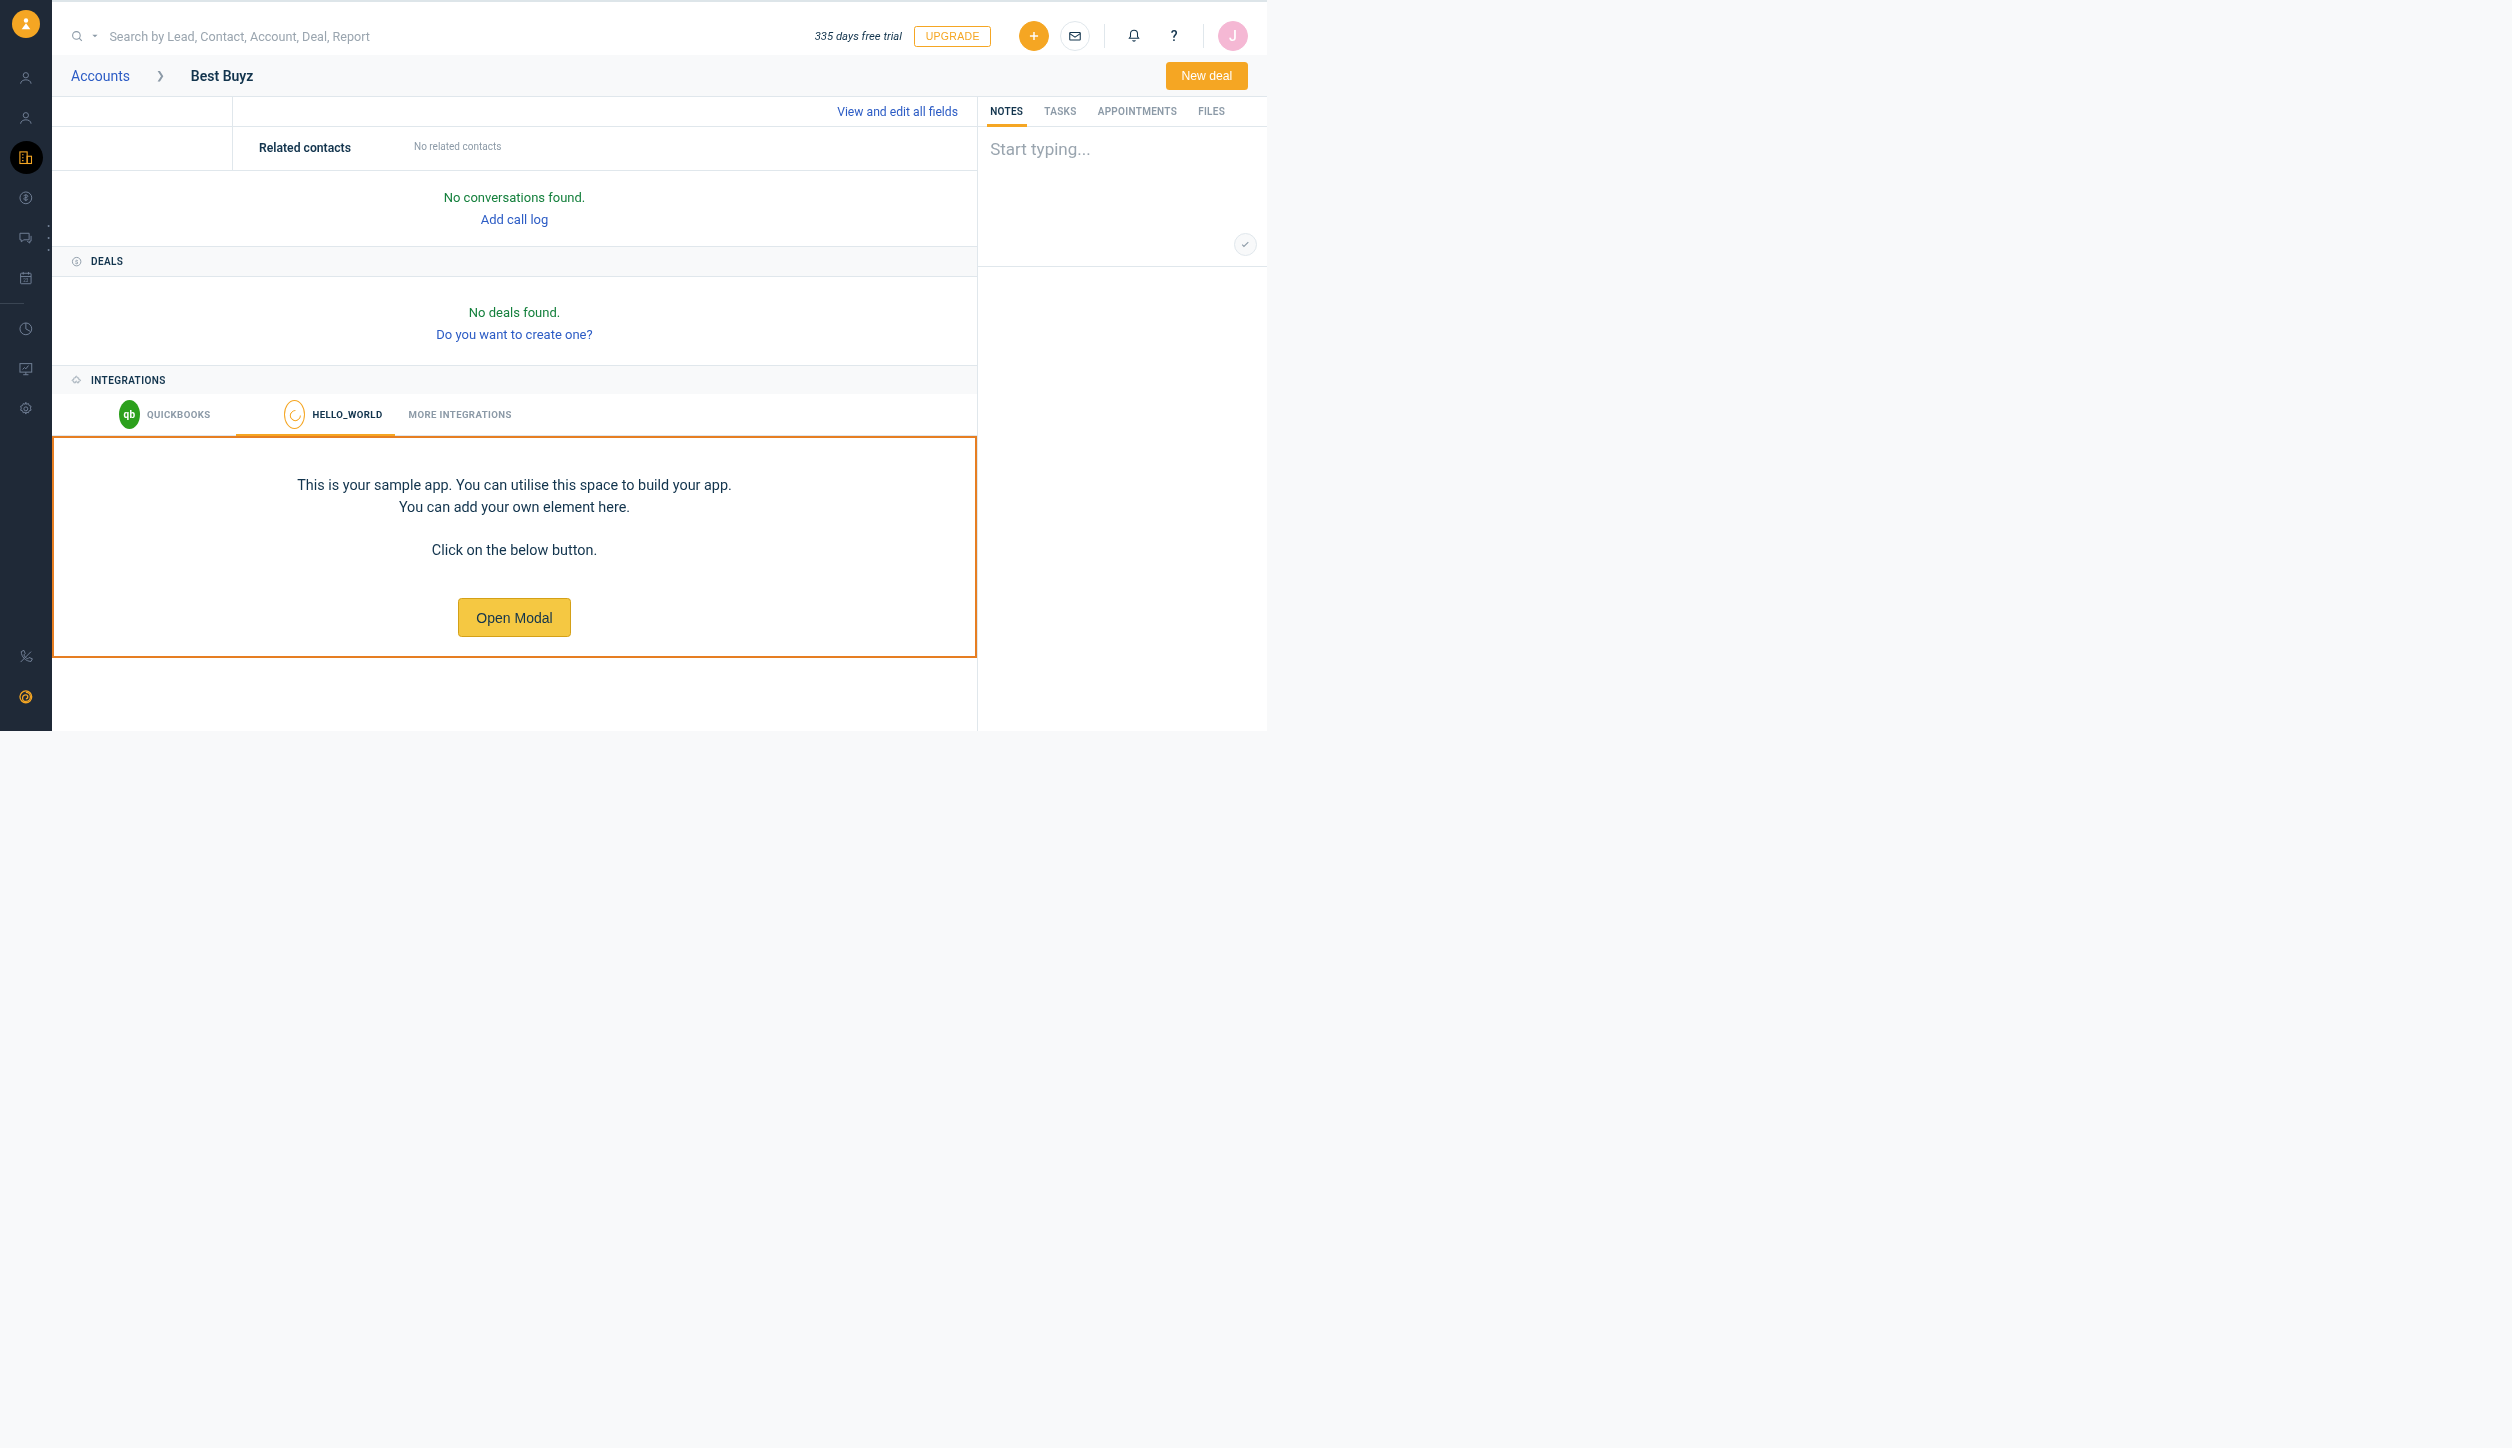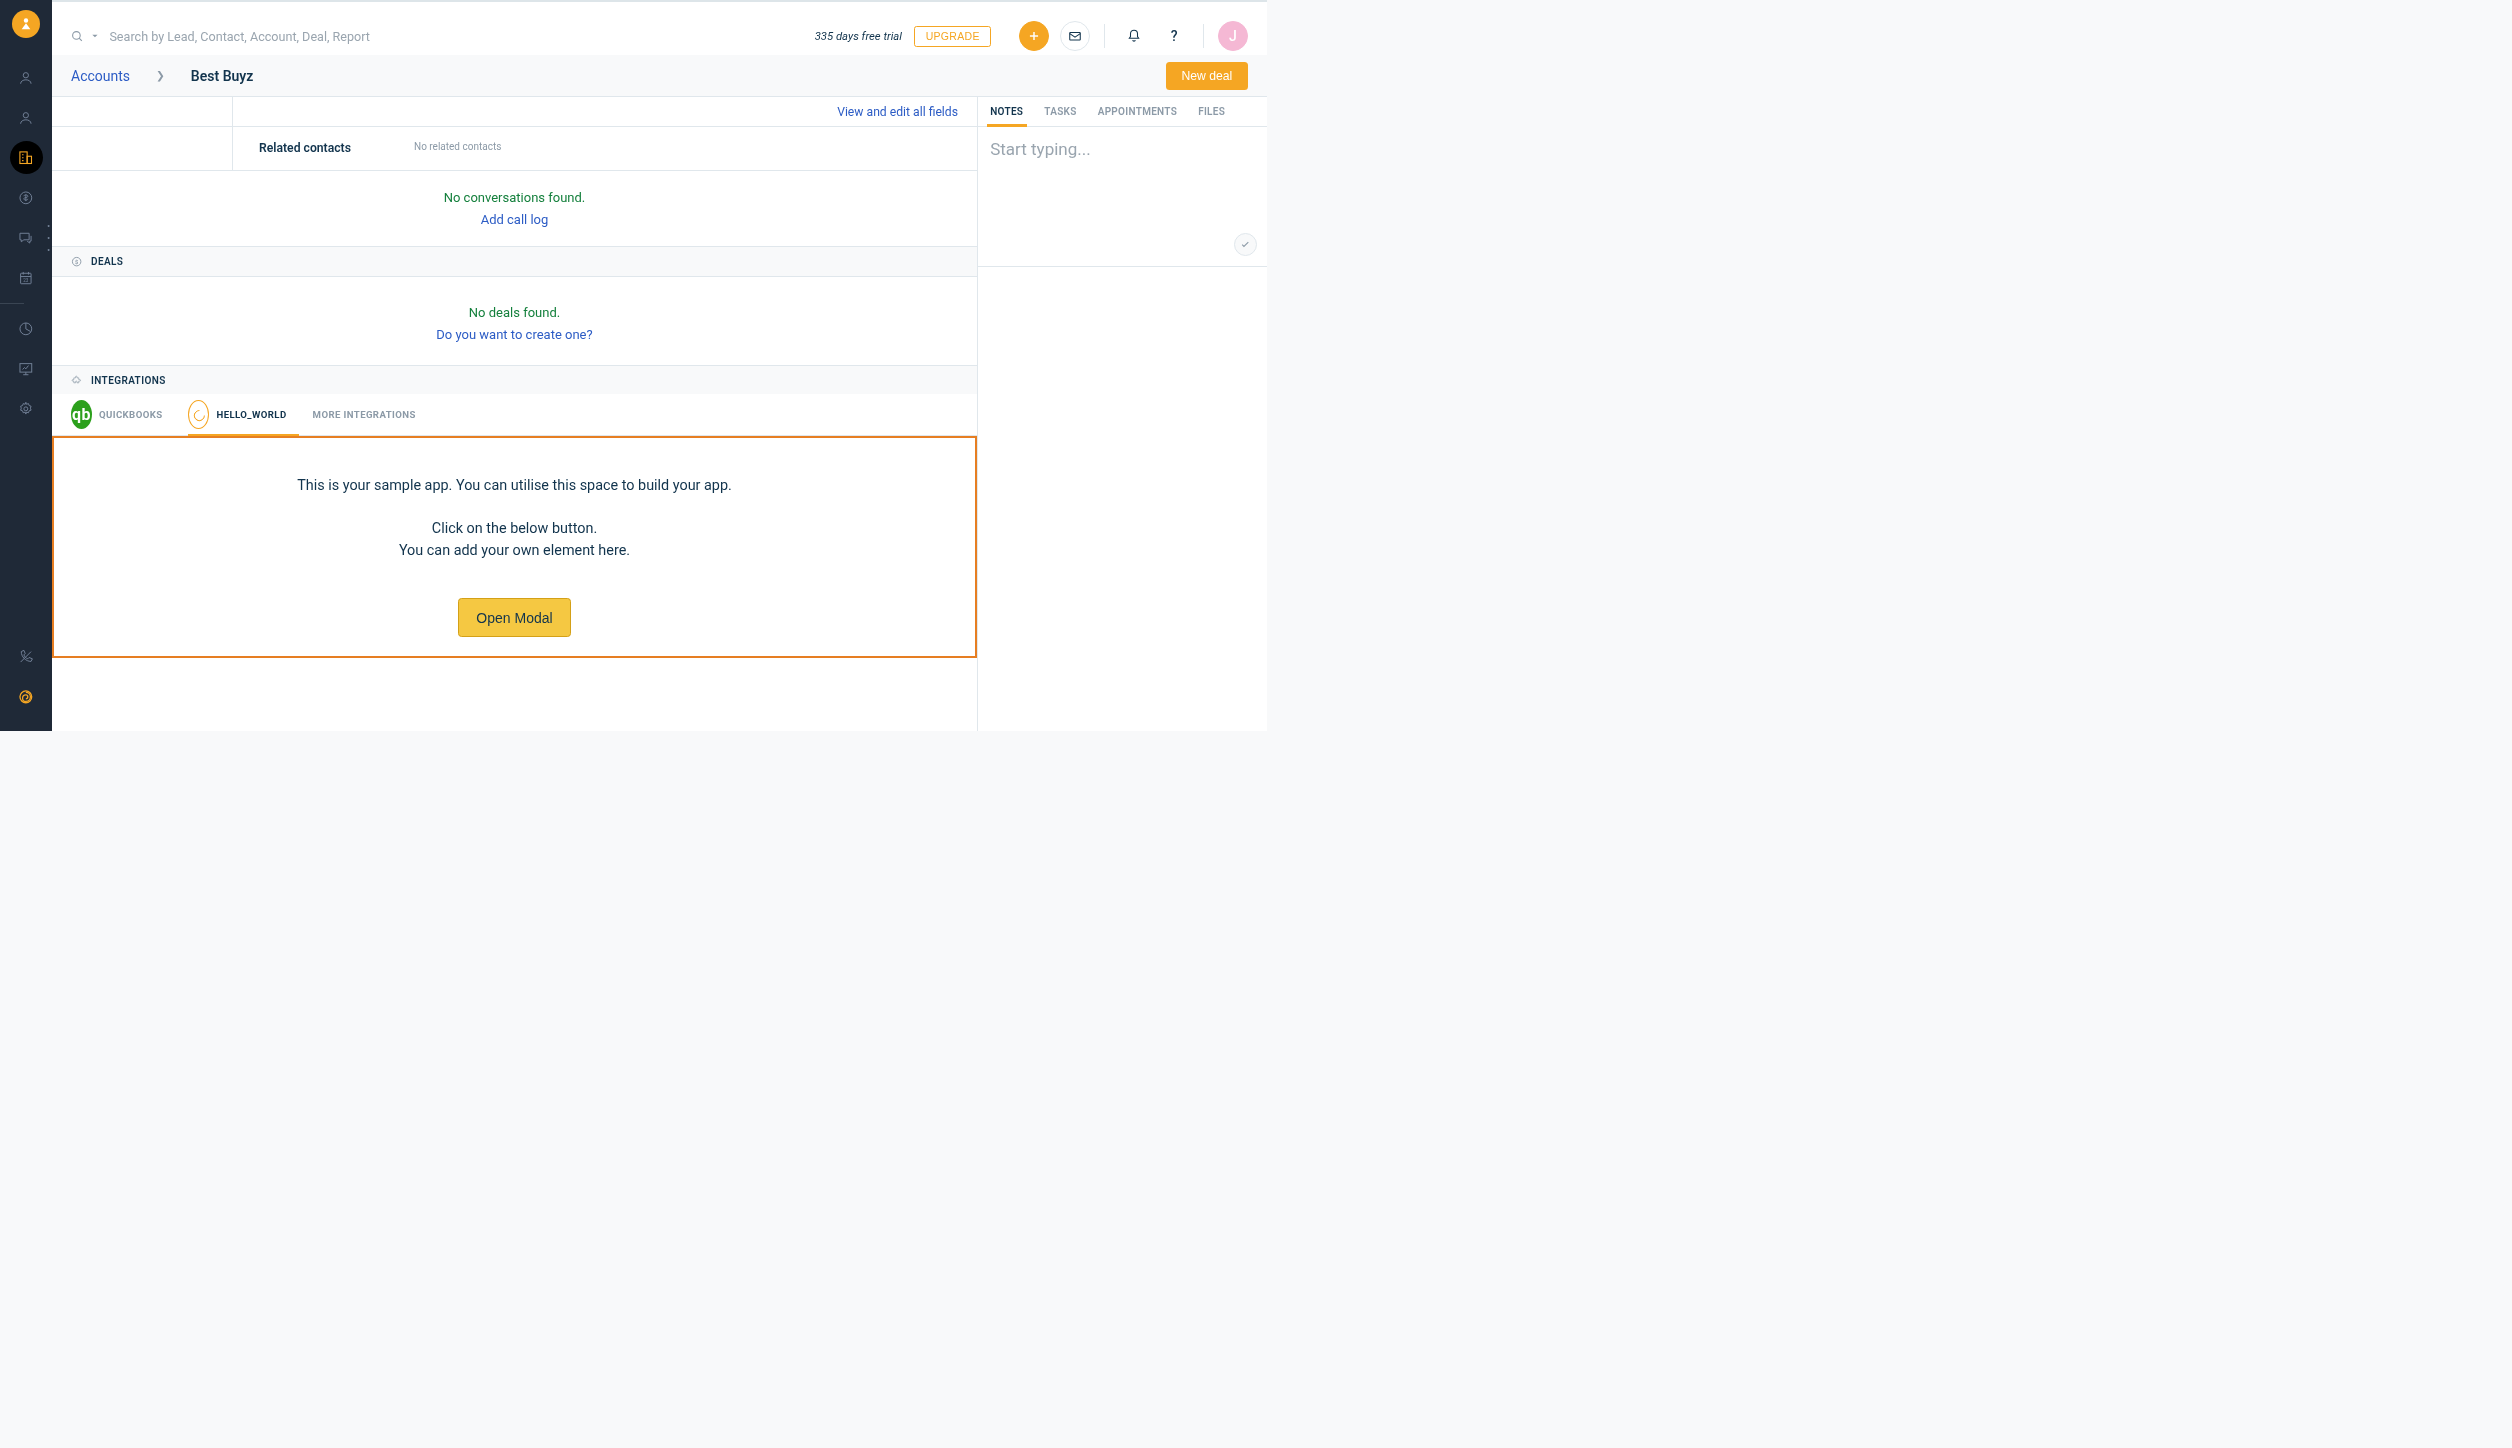--- a/index.html
+++ b/index.html
@@ -337,22 +337,23 @@
       height: 2.6px;
       background: #f5a623;
     }
     .int-icon {
       width: 21px;
       height: 29px;
       border-radius: 50%;
       display: flex;
       align-items: center;
       justify-content: center;
-      font-size: 16px;
+      font-size: 10px;
       font-weight: 700;
+      margin-left: 48px;
     }
     .qb-icon { background: #2ca01c; color: #fff; }
     .hw-icon { background: #fff; border: 1.7px solid #f5a623; position: relative; }
     .hw-icon::after {
       content: '';
       position: absolute;
       width: 8.7px;
       height: 8.7px;
       border: 1.7px solid #f5a623;
       border-radius: 50%;
@@ -658,22 +659,22 @@
       <div class="int-tab active">
         <div class="int-icon hw-icon"></div>
         <span>HELLO_WORLD</span>
       </div>
       <div class="int-tab">
         <span>MORE INTEGRATIONS</span>
       </div>
     </div>
     <div class="app-placeholder">
       <div class="app-text">This is your sample app. You can utilise this space to build your app.</div>
+      <div class="app-text">You can add your own element here.</div>
       <div class="app-text app-text-gap">Click on the below button.</div>
-      <div class="app-text">You can add your own element here.</div>
       <button class="open-modal-btn">Open Modal</button>
     </div>
   </div>
 
   <div class="right-panel">
     <div class="right-tabs">
       <div class="right-tab active">NOTES</div>
       <div class="right-tab">TASKS</div>
       <div class="right-tab">APPOINTMENTS</div>
       <div class="right-tab">FILES</div>

